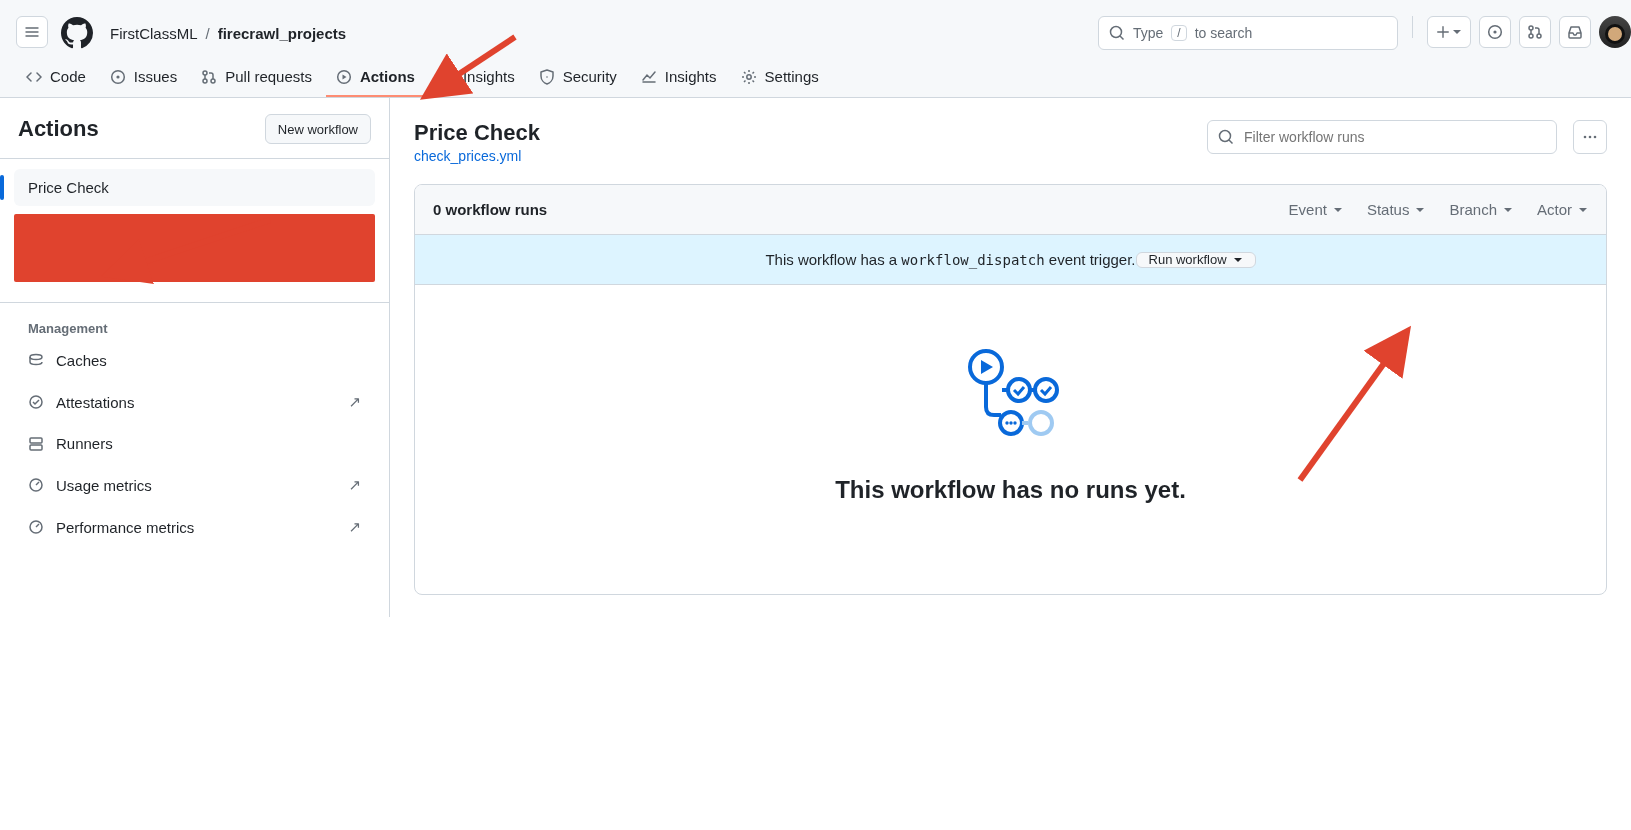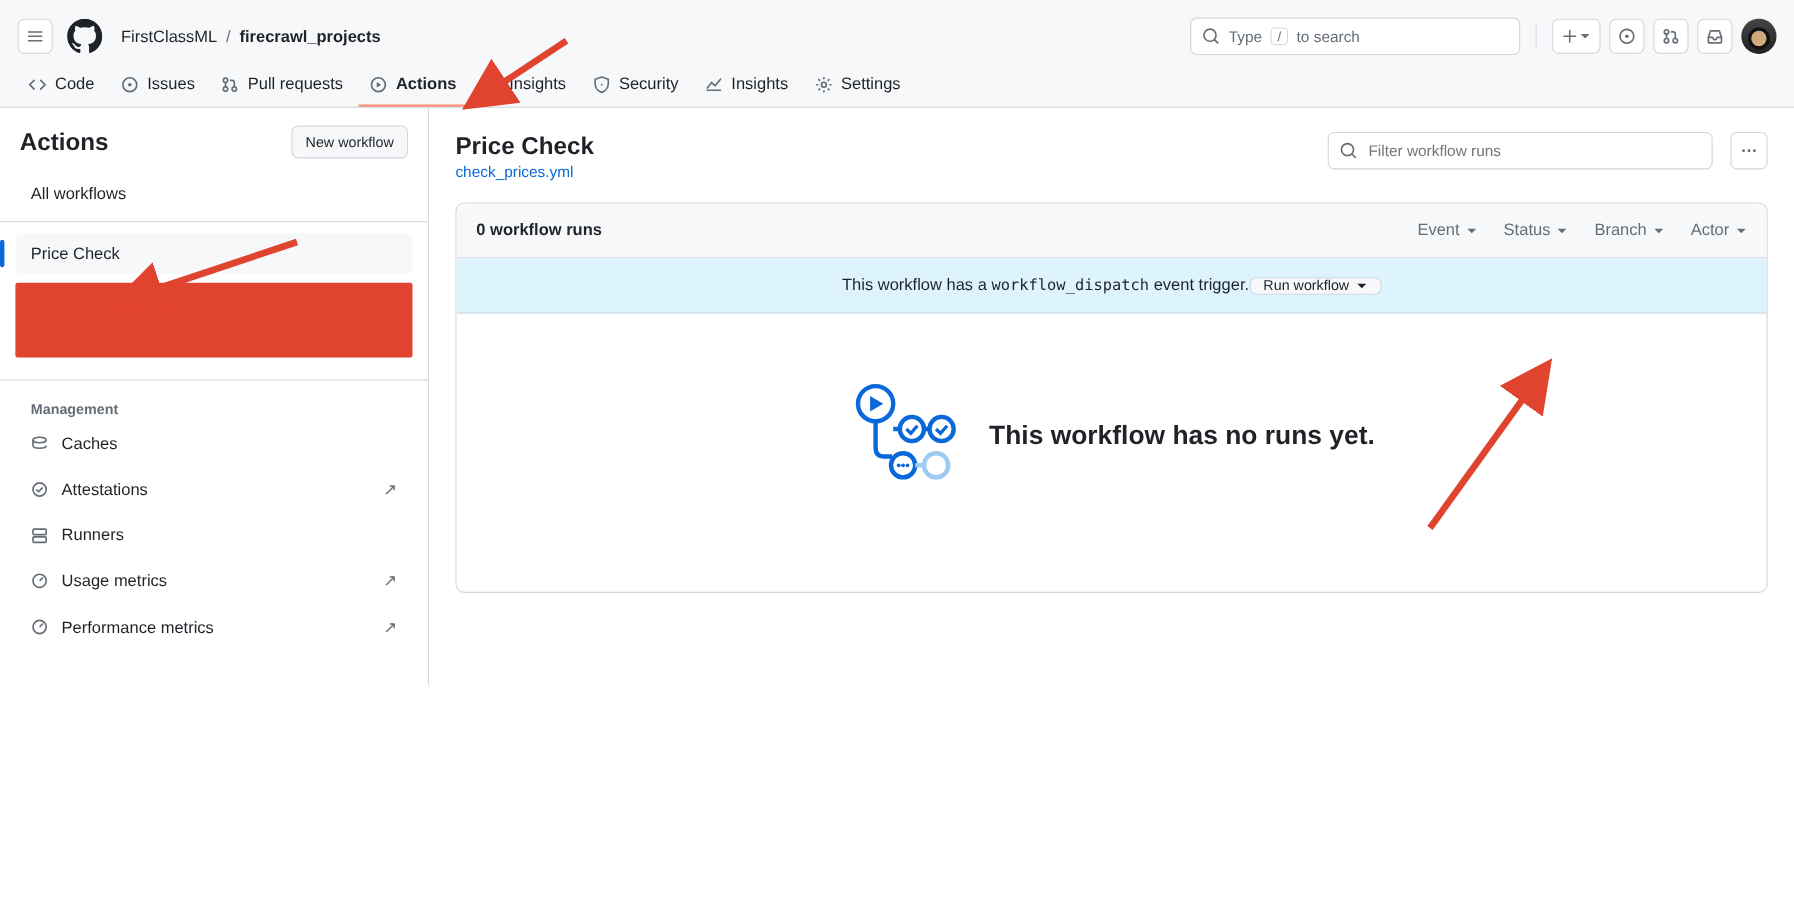--- a/index.html
+++ b/index.html
@@ -20,22 +20,21 @@
     background:#fff;
     font-size:14px;
   }
   
   .app-header{
     background:var(--bg);
     border-bottom:1px solid var(--border);
   }
   .app-header-top{
     display:flex;
-    align-items:center;
-    padding:16px 16px 8px 16px;
+    padding:16px 0 8px 16px;
     gap:8px;
   }
   .btn-icon{
     display:inline-flex;
     align-items:center;
     justify-content:center;
     width:32px;height:32px;
     border:1px solid var(--border);
     border-radius:6px;
     background:#fff;
@@ -138,21 +137,21 @@
     display:flex;align-items:center;justify-content:center;
     background:var(--highlight);padding:16px 18px;border-bottom:1px solid var(--border);font-size:15px;
   }
   .dispatch-row code{font-family:ui-monospace,SFMono-Regular,Menlo,monospace;font-size:14px;background:transparent;}
   .run-btn{
     display:inline-flex;align-items:center;gap:6px;
     height:16px;padding:0 12px;border:1px solid var(--border);border-radius:6px;background:#f6f8fa;
     font-size:13px;font-weight:500;color:var(--fg);cursor:pointer;
   }
   .runs-empty{
-    display:flex;flex-direction:row;align-items:center;justify-content:center;
+    display:flex;flex-direction:column;align-items:center;justify-content:center;
     padding:60px 0 90px 0;gap:28px;
   }
   .runs-empty h3{font-size:24px;font-weight:700;margin:0;}
   .wf-art svg{width:100px;height:100px;}
 
   
   .arrow{position:absolute;pointer-events:none;}
   .arrow svg{overflow:visible;}
   .layout-wrapper{position:relative;}
 
@@ -280,21 +279,20 @@
   </nav>
 </header>
 
 <div class="layout">
 
   <aside class="sidebar">
     <div class="sidebar-head">
       <h2>Actions</h2>
       <button class="btn">New workflow</button>
     </div>
-    <a class="side-link" href="#">All workflows</a>
     <div class="side-divider"></div>
     <a class="side-link selected" href="#">Price Check</a>
     <div class="redacted"></div>
     <div class="side-divider"></div>
     <div class="side-heading">Management</div>
     <div class="management">
       <a class="side-link" href="#">
         <span class="label">
               <svg viewBox="0 0 16 16">
                 <ellipse cx="8" cy="4" rx="6" ry="2.5" fill="none" stroke="currentColor" stroke-width="1.5"></ellipse>

